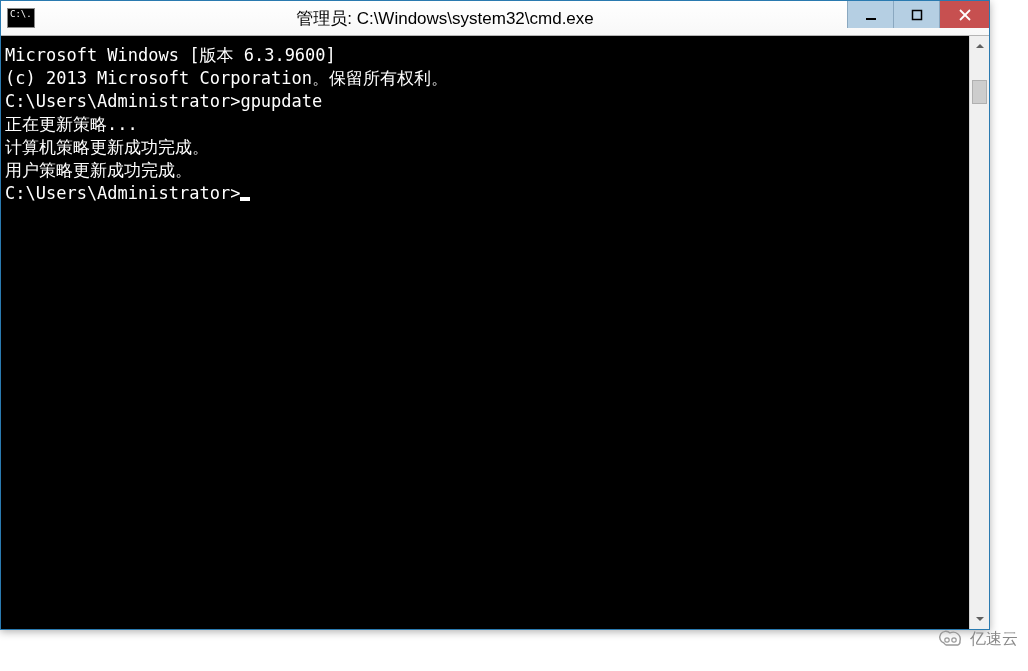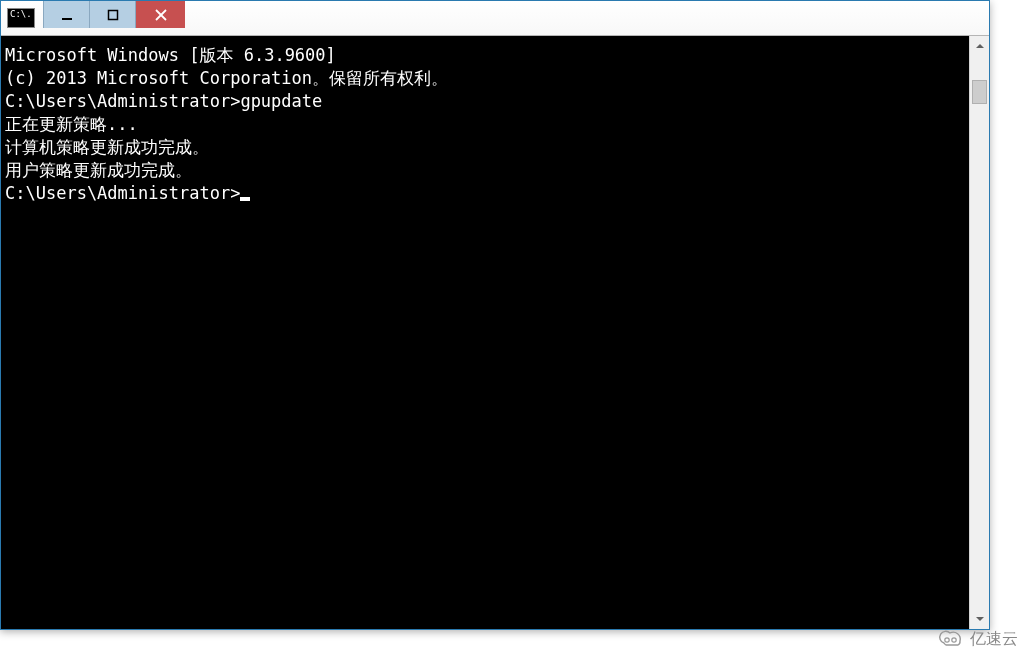--- a/index.html
+++ b/index.html
@@ -167,20 +167,21 @@
     .watermark-icon {
       display: inline-block;
     }
   </style>
 </head>
 <body>
 
 <div class="window">
   <div class="titlebar">
     <div class="titlebar-icon">C:\.</div>
+    <div class="titlebar-title">管理员: C:\Windows\system32\cmd.exe</div>
     <div class="window-controls">
       <div class="win-btn minimize">
         <svg viewBox="0 0 12 12">
             <line x1="1" y1="10" x2="11" y2="10" stroke-width="2"></line>
           </svg>
       </div>
       <div class="win-btn maximize">
         <svg viewBox="0 0 12 12">
             <rect x="1.5" y="1.5" width="9" height="9" fill="none" stroke-width="1.5"></rect>
           </svg>

